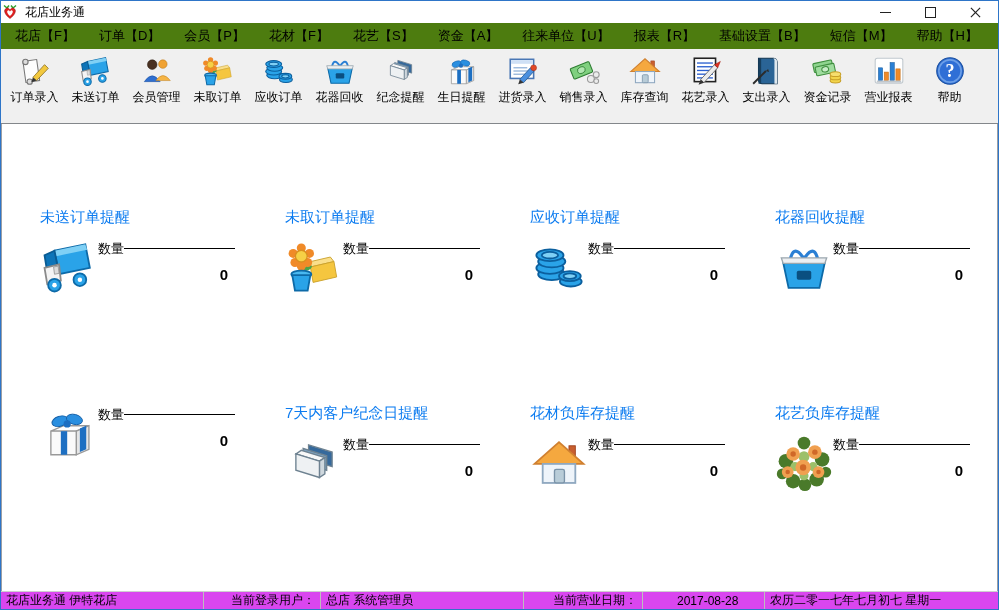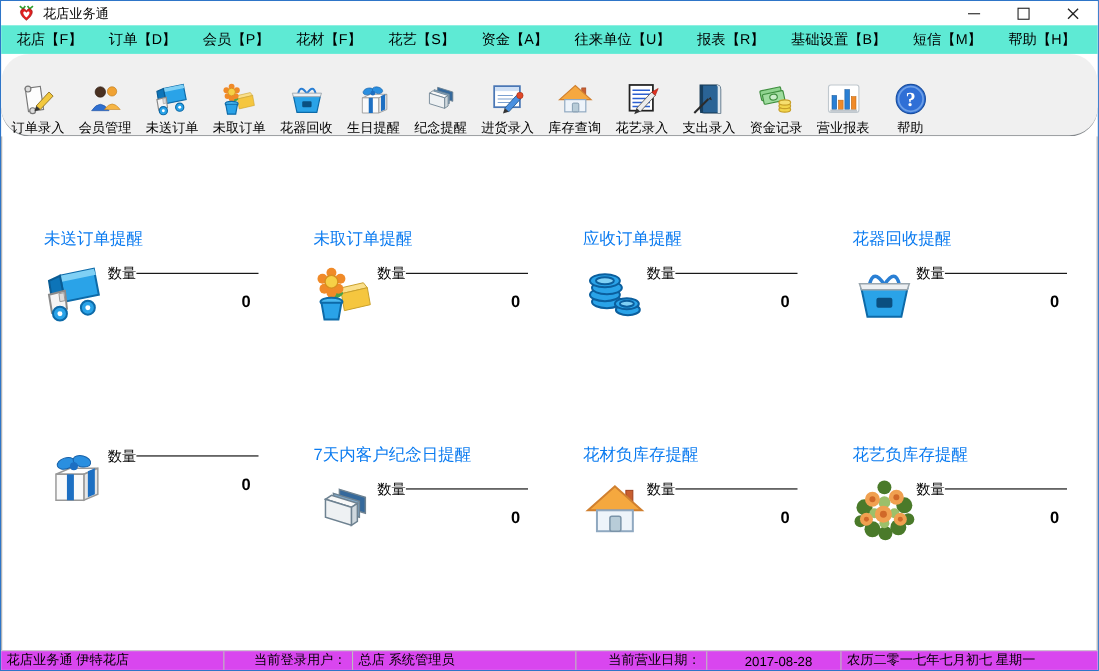--- a/index.html
+++ b/index.html
@@ -3,34 +3,34 @@
 <meta charset="utf-8">
 <style>
   html,body{margin:0;padding:0;background:#d9d9d9;}
   .window{
     width:999px;height:610px;box-sizing:border-box;margin:0;
     border:1px solid #2e75c8;background:#fff;overflow:hidden;
     display:flex;flex-direction:column;
     font-family:"Liberation Sans","DejaVu Sans",sans-serif;color:#000;
   }
   
-  .titlebar{height:22px;flex:0 0 22px;display:flex;align-items:center;background:#fff;padding-left:15px;}
+  .titlebar{height:22px;flex:0 0 22px;display:flex;align-items:center;background:#fff;padding-left:1px;}
   .app-icon{width:16px;height:16px;flex:0 0 16px;}
   .title-text{font-size:12px;margin-left:7px;}
   .win-controls{margin-left:auto;display:flex;height:100%;}
   .win-btn{width:45px;height:100%;display:flex;align-items:center;justify-content:center;cursor:default;}
   .glyph-min{width:11px;height:1px;background:#222;}
   .glyph-max{width:9px;height:9px;border:1px solid #222;}
   .glyph-close{width:11px;height:11px;}
   
-  .menubar{height:26px;flex:0 0 26px;display:flex;align-items:center;background:#5eead4;padding-left:2px;font-size:13px;text-align:center;}
+  .menubar{height:26px;flex:0 0 26px;display:flex;align-items:center;background:#4d7c0f;padding-left:2px;font-size:13px;text-align:center;}
   .menu-item{padding:0 12px;line-height:26px;white-space:nowrap;}
   
   .toolbar{height:70px;flex:0 0 70px;background:#f0f0f0;border-bottom:1px solid #83878b;
-    display:flex;align-items:flex-end;padding:4px 0 0 3px;border-radius:26px;}
+    display:flex;align-items:flex-start;padding:4px 0 0 3px;}
   .tool-btn{width:61px;display:flex;flex-direction:column;align-items:center;gap:2px;padding-top:1px;}
   .tool-btn .icn{width:34px;height:34px;display:block;}
   .tool-label{font-size:12px;white-space:nowrap;line-height:14px;}
   
   .main{flex:1;background:#fff;border-left:1px solid #9b9fa5;border-right:1px solid #9b9fa5;overflow:hidden;}
   .grid{display:grid;grid-template-columns:repeat(4,195px);column-gap:50px;row-gap:108px;padding:84px 0 0 38px;}
   .panel-title{color:#0b7bf0;font-size:15px;margin:0 0 11px 0;white-space:nowrap;}
   .panel-body{display:flex;}
   .panel-icon{width:58px;height:58px;flex:0 0 58px;}
   .panel-icon .icn{width:58px;height:58px;display:block;}
@@ -301,81 +301,97 @@
           <svg class="icn" viewBox="0 0 64 64" aria-hidden="true">
             <use href="#sym-scroll-pen"></use>
           </svg>
         </span>
         <span class="tool-label">订单录入</span>
       </div>
 
       <div class="tool-btn">
         <span>
           <svg class="icn" viewBox="0 0 64 64" aria-hidden="true">
+            <use href="#sym-truck"></use>
+          </svg>
+        </span>
+        <span class="tool-label">未送订单</span>
+      </div>
+
+      <div class="tool-btn">
+        <span>
+          <svg class="icn" viewBox="0 0 64 64" aria-hidden="true">
             <use href="#sym-members"></use>
           </svg>
         </span>
         <span class="tool-label">会员管理</span>
       </div>
 
       <div class="tool-btn">
         <span>
           <svg class="icn" viewBox="0 0 64 64" aria-hidden="true">
-            <use href="#sym-truck"></use>
-          </svg>
-        </span>
-        <span class="tool-label">未送订单</span>
-      </div>
-
-      <div class="tool-btn">
-        <span>
-          <svg class="icn" viewBox="0 0 64 64" aria-hidden="true">
             <use href="#sym-flower-box"></use>
           </svg>
         </span>
         <span class="tool-label">未取订单</span>
       </div>
 
+      <div class="tool-btn">
+        <span>
+          <svg class="icn" viewBox="0 0 64 64" aria-hidden="true">
+            <use href="#sym-coins"></use>
+          </svg>
+        </span>
+        <span class="tool-label">应收订单</span>
+      </div>
 
       <div class="tool-btn">
         <span>
           <svg class="icn" viewBox="0 0 64 64" aria-hidden="true">
             <use href="#sym-basket"></use>
           </svg>
         </span>
         <span class="tool-label">花器回收</span>
       </div>
 
       <div class="tool-btn">
         <span>
           <svg class="icn" viewBox="0 0 64 64" aria-hidden="true">
+            <use href="#sym-boxes"></use>
+          </svg>
+        </span>
+        <span class="tool-label">纪念提醒</span>
+      </div>
+
+      <div class="tool-btn">
+        <span>
+          <svg class="icn" viewBox="0 0 64 64" aria-hidden="true">
             <use href="#sym-gift"></use>
           </svg>
         </span>
         <span class="tool-label">生日提醒</span>
       </div>
 
       <div class="tool-btn">
         <span>
           <svg class="icn" viewBox="0 0 64 64" aria-hidden="true">
-            <use href="#sym-boxes"></use>
-          </svg>
-        </span>
-        <span class="tool-label">纪念提醒</span>
-      </div>
-
-      <div class="tool-btn">
-        <span>
-          <svg class="icn" viewBox="0 0 64 64" aria-hidden="true">
             <use href="#sym-doc-pen"></use>
           </svg>
         </span>
         <span class="tool-label">进货录入</span>
       </div>
 
+      <div class="tool-btn">
+        <span>
+          <svg class="icn" viewBox="0 0 64 64" aria-hidden="true">
+            <use href="#sym-money-sale"></use>
+          </svg>
+        </span>
+        <span class="tool-label">销售录入</span>
+      </div>
 
       <div class="tool-btn">
         <span>
           <svg class="icn" viewBox="0 0 64 64" aria-hidden="true">
             <use href="#sym-house"></use>
           </svg>
         </span>
         <span class="tool-label">库存查询</span>
       </div>
 

